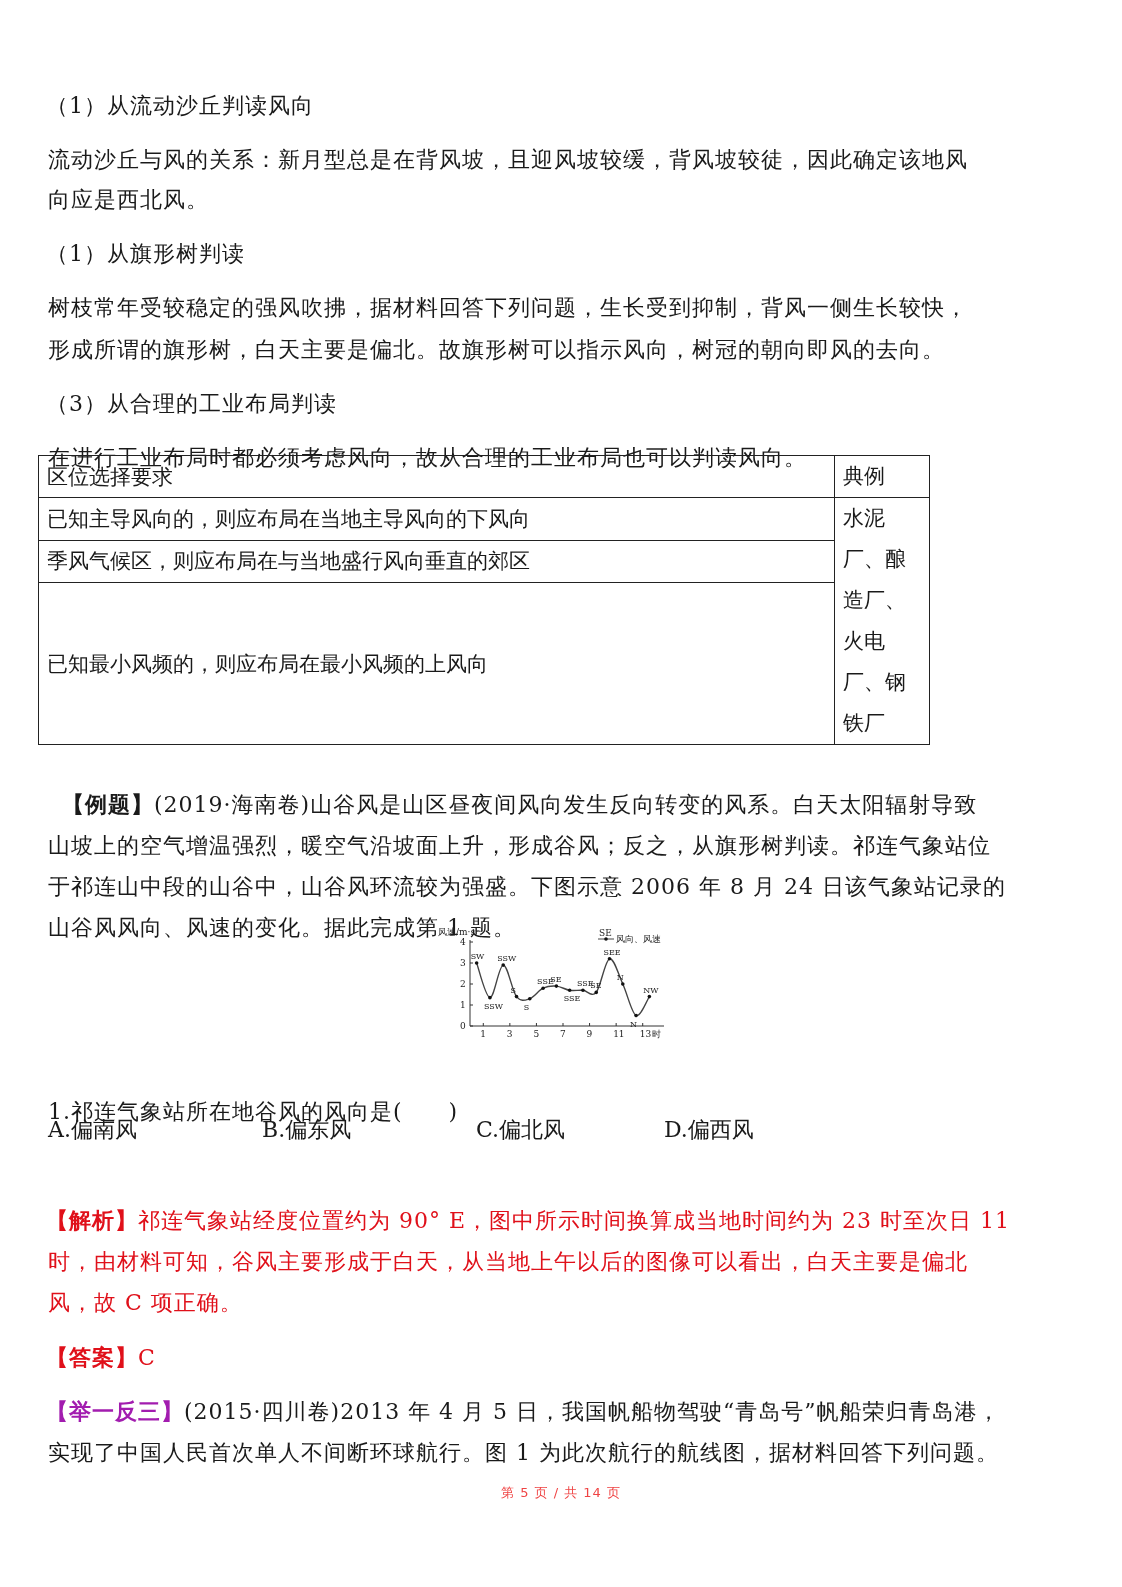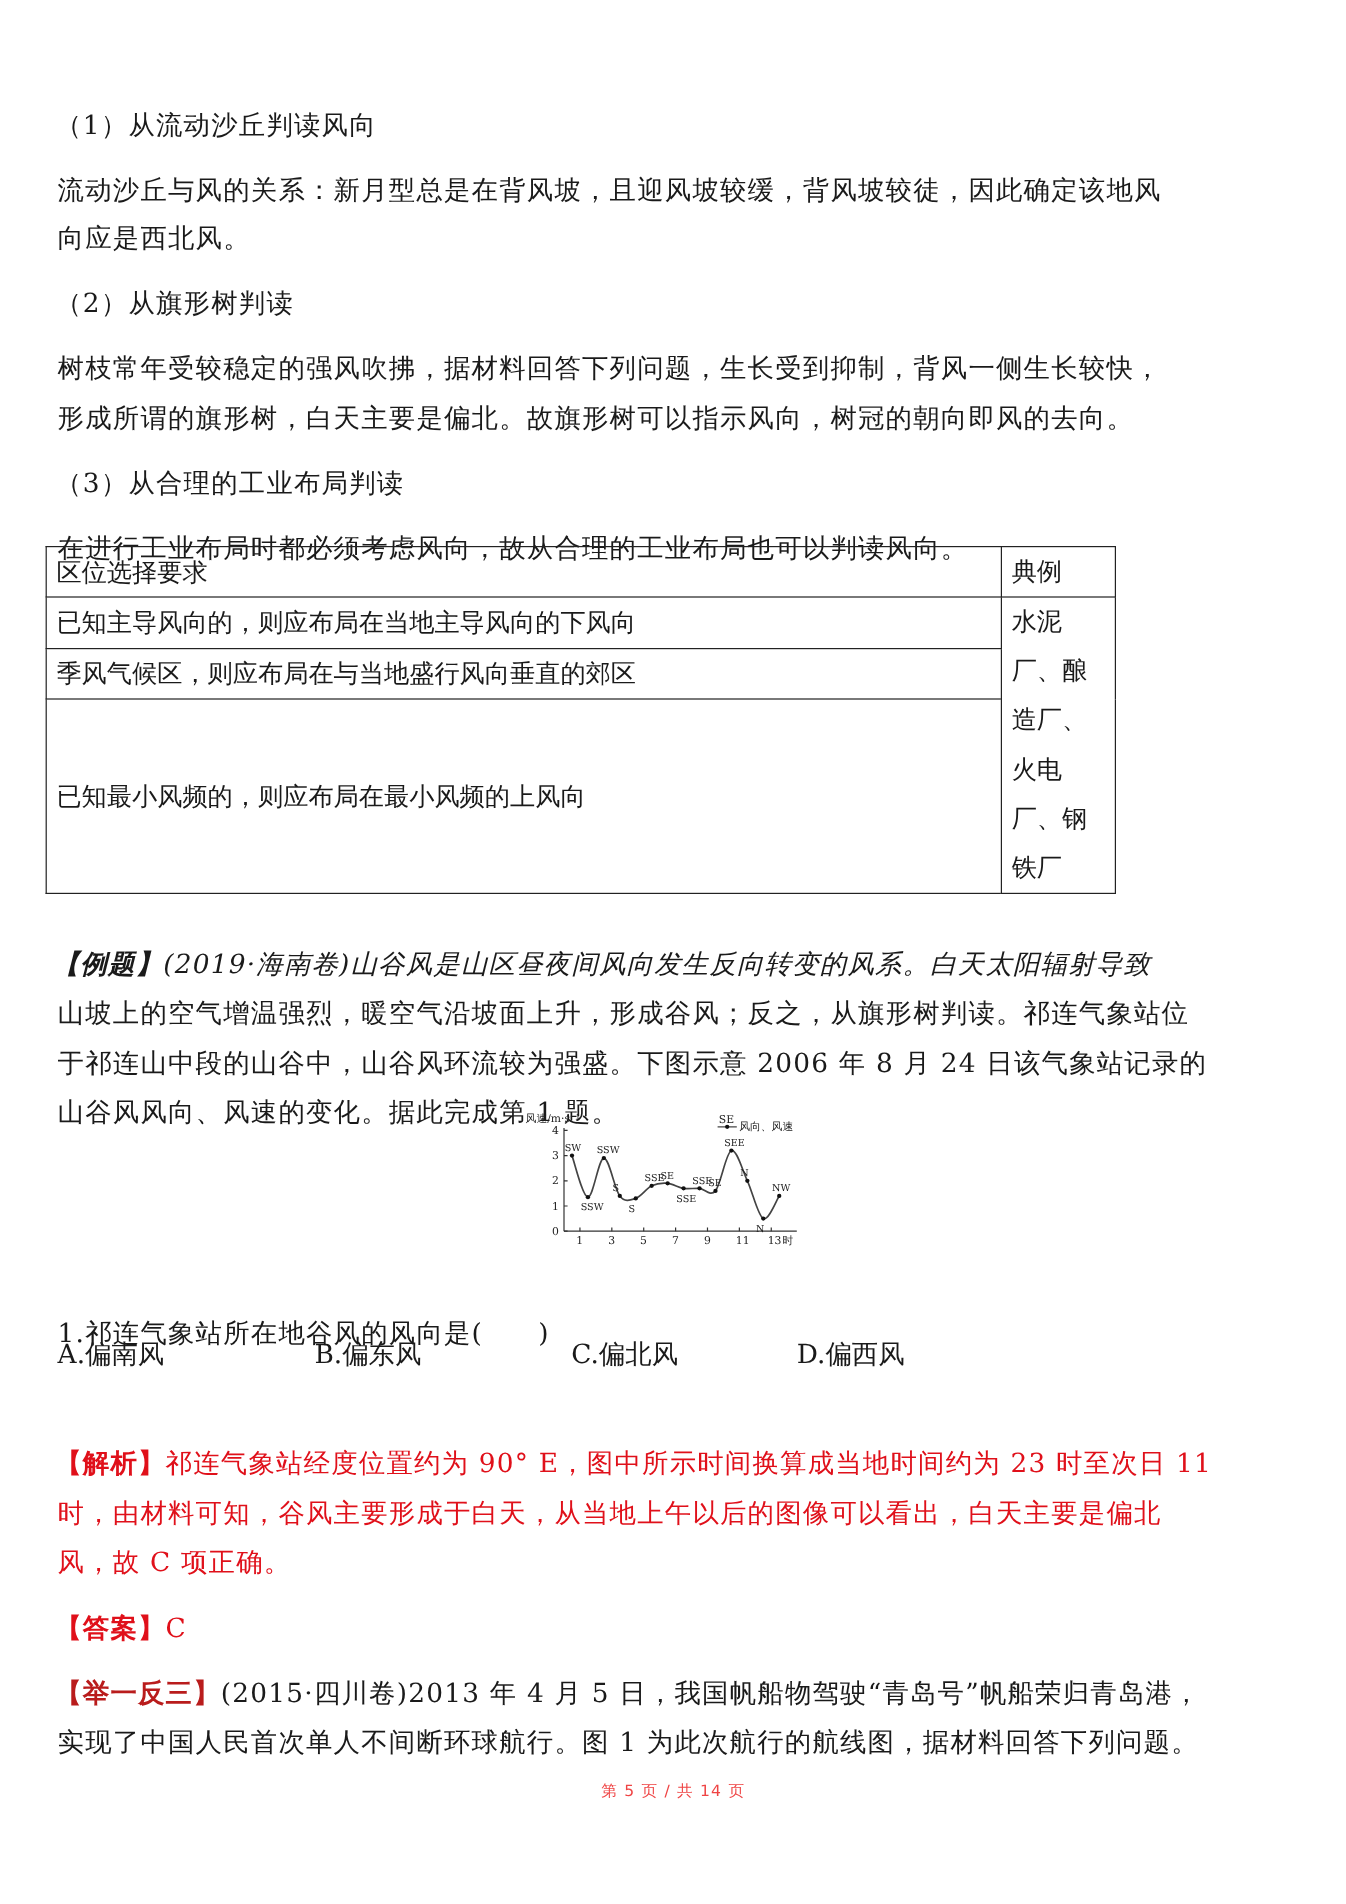--- a/index.html
+++ b/index.html
@@ -1,21 +1,21 @@
 <!DOCTYPE html>
 <html><head>
 <meta charset="utf-8">
 <style>
   html, body { margin: 0; padding: 0; background: #ffffff; }
   body { width: 1122px; height: 1587px; position: relative; overflow: hidden;
          font-family: "DejaVu Serif", "Liberation Serif", serif; color: #1a1a1a; }
   .line { position: absolute; left: 48px; font-size: 22px; line-height: 28px; white-space: nowrap; letter-spacing: 1px; margin-top: 36px; }
   .red  { color: #e0101a; }
   .bracket-red { color: #e0101a; font-weight: bold; }
-  .bracket-dark { color: #b91c1c; font-weight: bold; }
+  .bracket-dark { color: #a21caf; font-weight: bold; }
   .bracket-black { font-weight: bold; }
 
   table.req { position: absolute; left: 38px; top: 455px; width: 892px; border-collapse: collapse;
               font-family: "DejaVu Sans", "Liberation Sans", sans-serif; font-size: 21px; }
   table.req td { border: 1.5px solid #222; padding: 0 8px; vertical-align: middle; margin-left: 11px; }
   table.req td.col1 { width: 780px; }
   table.req td.col2 { width: 78px; line-height: 41px; vertical-align: top; padding-top: 0; }
   .r-head { height: 42px; }
   .r1 { height: 42px; }
   .r2 { height: 42px; }
@@ -30,21 +30,21 @@
   .opts { position: absolute; top: 1116px; left: 48px; font-size: 22px; line-height: 28px; }
   .opt { position: absolute; white-space: nowrap; }
 </style>
 </head>
 <body>
 
 <div class="line" style="top:56px;left:46px;">（1）从流动沙丘判读风向</div>
 <div class="line" style="top:110px;">流动沙丘与风的关系：新月型总是在背风坡，且迎风坡较缓，背风坡较徒，因此确定该地风</div>
 <div class="line" style="top:150px;">向应是西北风。</div>
 
-<div class="line" style="top:204px;left:46px;">（2）从旗形树判读</div>
+<div class="line" style="top:204px;left:46px;">（1）从旗形树判读</div>
 <div class="line" style="top:258px;">树枝常年受较稳定的强风吹拂，据材料回答下列问题，生长受到抑制，背风一侧生长较快，</div>
 <div class="line" style="top:300px;">形成所谓的旗形树，白天主要是偏北。故旗形树可以指示风向，树冠的朝向即风的去向。</div>
 
 <div class="line" style="top:354px;left:46px;">（3）从合理的工业布局判读</div>
 <div class="line" style="top:408px;">在进行工业布局时都必须考虑风向，故从合理的工业布局也可以判读风向。</div>
 
 <table class="req">
   <tbody>
       <tr class="r-head">
     <td class="col1">区位选择要求</td>
@@ -63,21 +63,21 @@
   </tr>
   <tr class="r2">
     <td class="col1">季风气候区，则应布局在与当地盛行风向垂直的郊区</td>
   </tr>
   <tr class="r3">
     <td class="col1">已知最小风频的，则应布局在最小风频的上风向</td>
   </tr>
 </tbody>
   </table>
 
-<div class="line" style="top:754px;left:44px;font-style:italic;">
+<div class="line" style="top:754px;left:62px;">
   <span class="bracket-black">【例题】</span><span>(2019·海南卷)山谷风是山区昼夜间风向发生反向转变的风系。白天太阳辐射导致</span>
 </div>
 <div class="line" style="top:796px;">山坡上的空气增温强烈，暖空气沿坡面上升，形成谷风；反之，从旗形树判读。祁连气象站位</div>
 <div class="line" style="top:837px;">于祁连山中段的山谷中，山谷风环流较为强盛。下图示意 2006 年 8 月 24 日该气象站记录的</div>
 <div class="line" style="top:878px;">山谷风风向、风速的变化。据此完成第 1 题。</div>
 
 <div class="chart">
   <svg viewBox="0 0 246 126">
 
     <line x1="38" y1="22" x2="38" y2="108" stroke="#333" stroke-width="1"></line>

